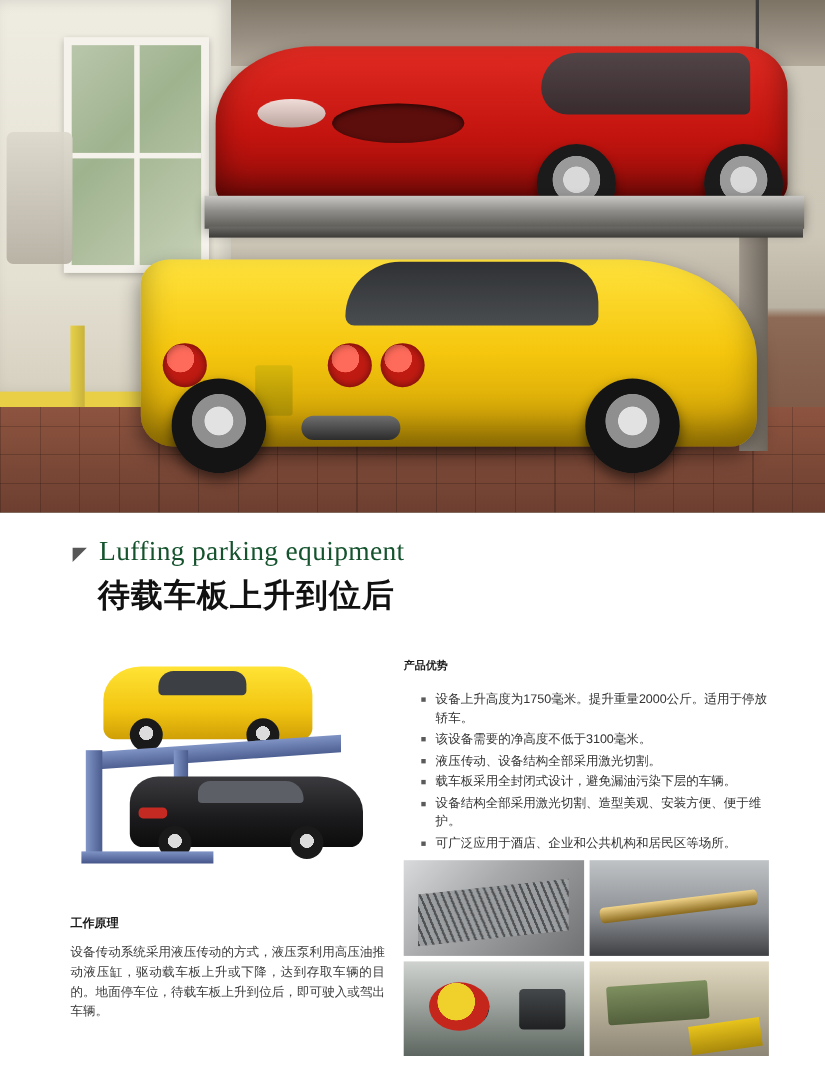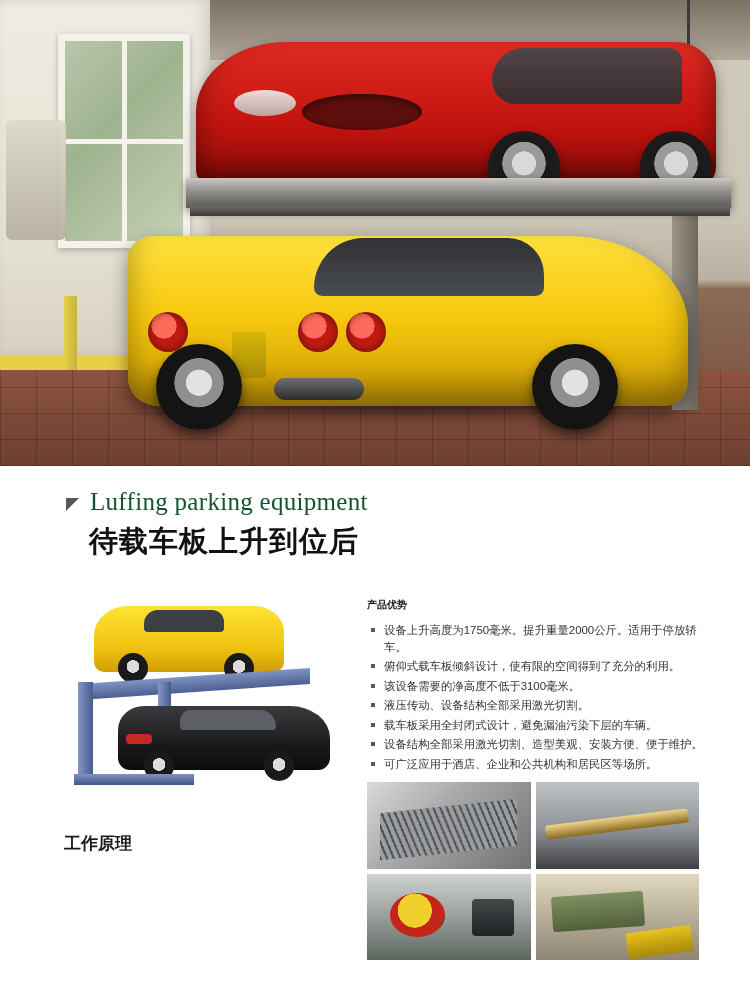--- a/index.html
+++ b/index.html
@@ -296,21 +296,21 @@
   .adv {
     position: absolute;
     left: 367px; top: 598px; width: 348px;
   }
   .adv h3 {
     margin: 0 0 10px 0;
     font-size: 10px;
     font-weight: bold;
     color: #1a1a1a;
   }
-  .adv ul { margin: 4px; padding: 0; list-style: none; }
+  .adv ul { margin: 16px; padding: 0; list-style: none; }
   .adv li {
     position: relative;
     padding-left: 13px;
     font-size: 11.4px;
     line-height: 16.5px;
     color: #333;
     margin-bottom: 3px;
   }
   .adv li::before {
     content: "";
@@ -320,21 +320,21 @@
     background: #5a5a5a;
   }
 
   
   .principle {
     position: absolute;
     left: 64px; top: 832px; width: 286px;
   }
   .principle h3 {
     margin: 0 0 10px 0;
-    font-size: 17px;
+    font-size: 11px;
     font-weight: bold;
     color: #1a1a1a;
   }
   .principle p {
     margin: 0;
     font-size: 11.4px;
     line-height: 18px;
     color: #3a3a3a;
     text-align: justify;
   }
@@ -463,31 +463,31 @@
     <div class="w w1"></div>
     <div class="w w2"></div>
   </div>
   <div class="illus-base"></div>
 </div>
 
 <div class="adv">
   <h3>产品优势</h3>
   <ul>
     <li>设备上升高度为1750毫米。提升重量2000公斤。适用于停放轿车。</li>
-    <li>俯仰式载车板倾斜设计，使有限的空间得到了充分的利用。</li>
     <li>该设备需要的净高度不低于3100毫米。</li>
     <li>液压传动、设备结构全部采用激光切割。</li>
     <li>载车板采用全封闭式设计，避免漏油污染下层的车辆。</li>
     <li>设备结构全部采用激光切割、造型美观、安装方便、便于维护。</li>
     <li>可广泛应用于酒店、企业和公共机构和居民区等场所。</li>
   </ul>
 </div>
 
 <div class="principle">
   <h3>工作原理</h3>
+  <p>设备传动系统采用液压传动的方式，液压泵利用高压油推动液压缸，驱动载车板上升或下降，达到存取车辆的目的。地面停车位，待载车板上升到位后，即可驶入或驾出车辆。</p>
 </div>
 
 <div class="grid">
   <div class="cell cell-1"></div>
   <div class="cell cell-2"></div>
   <div class="cell cell-3"></div>
   <div class="cell cell-4"></div>
 </div>
 
 </body></html>

